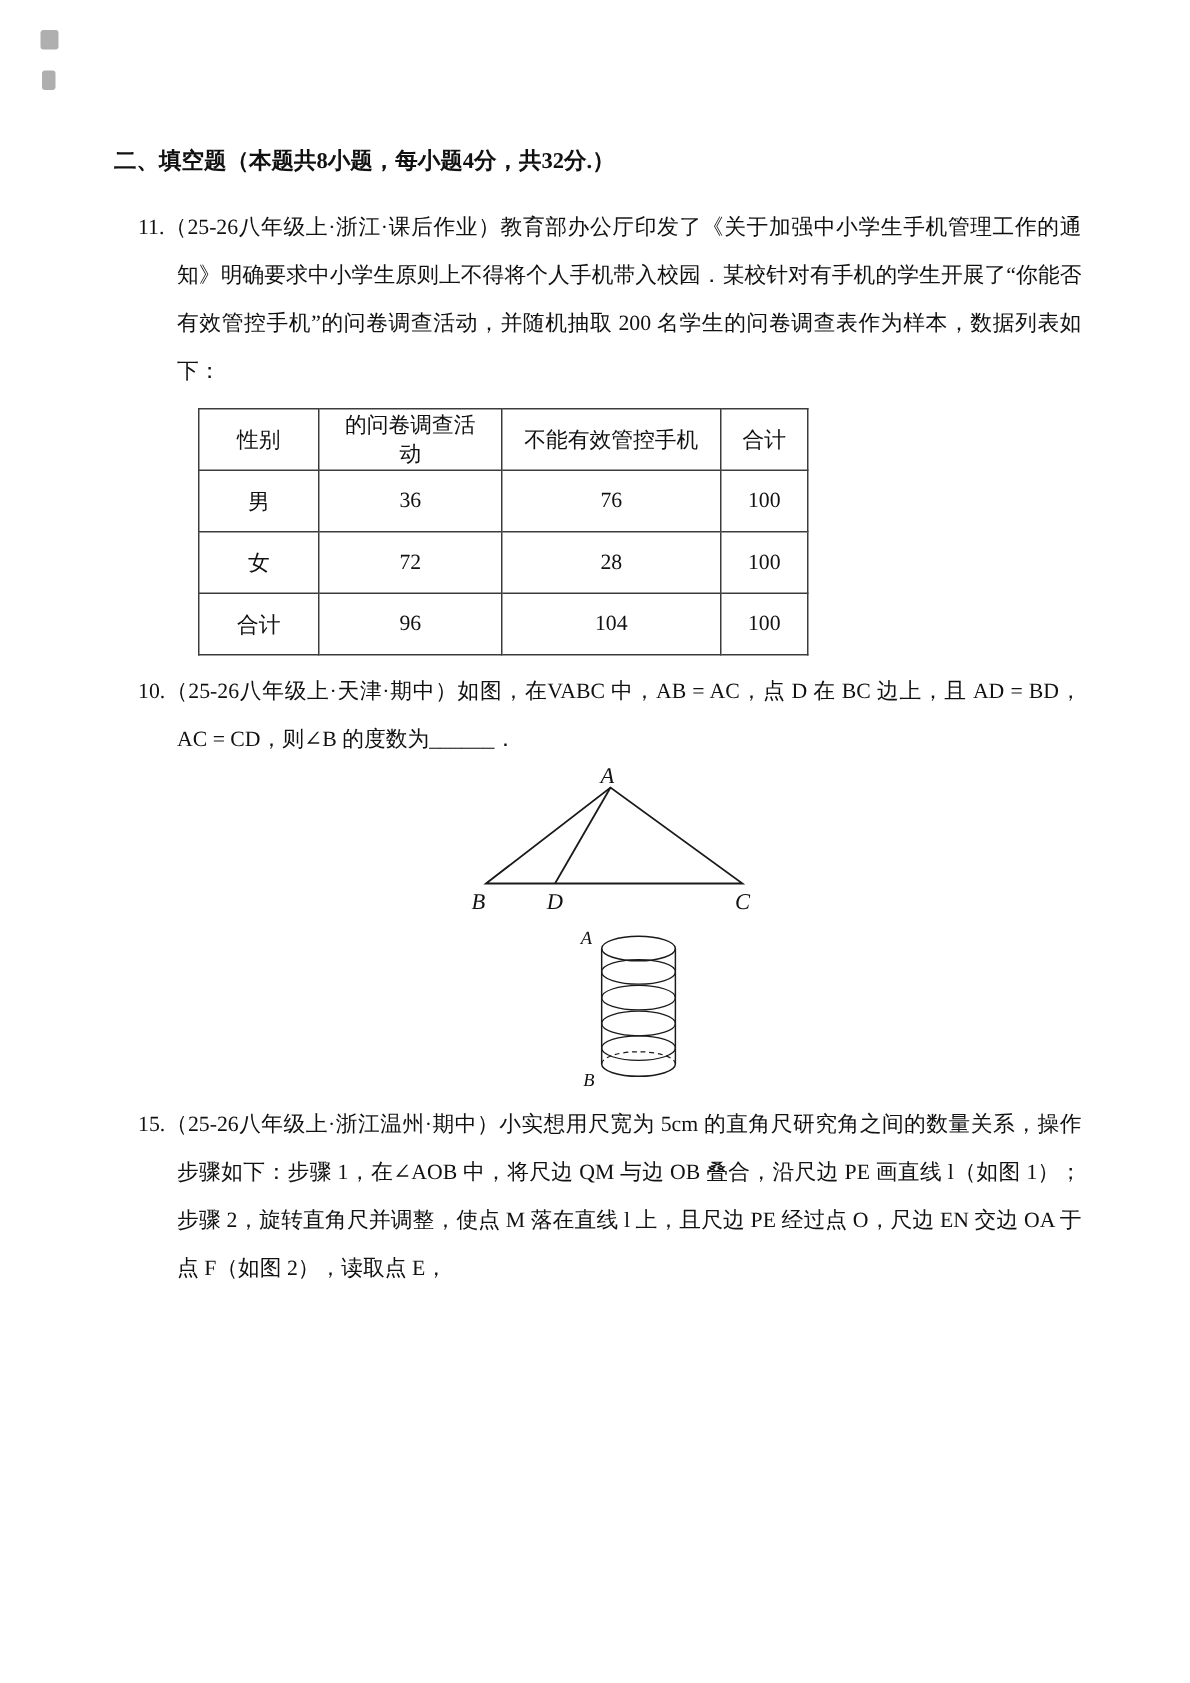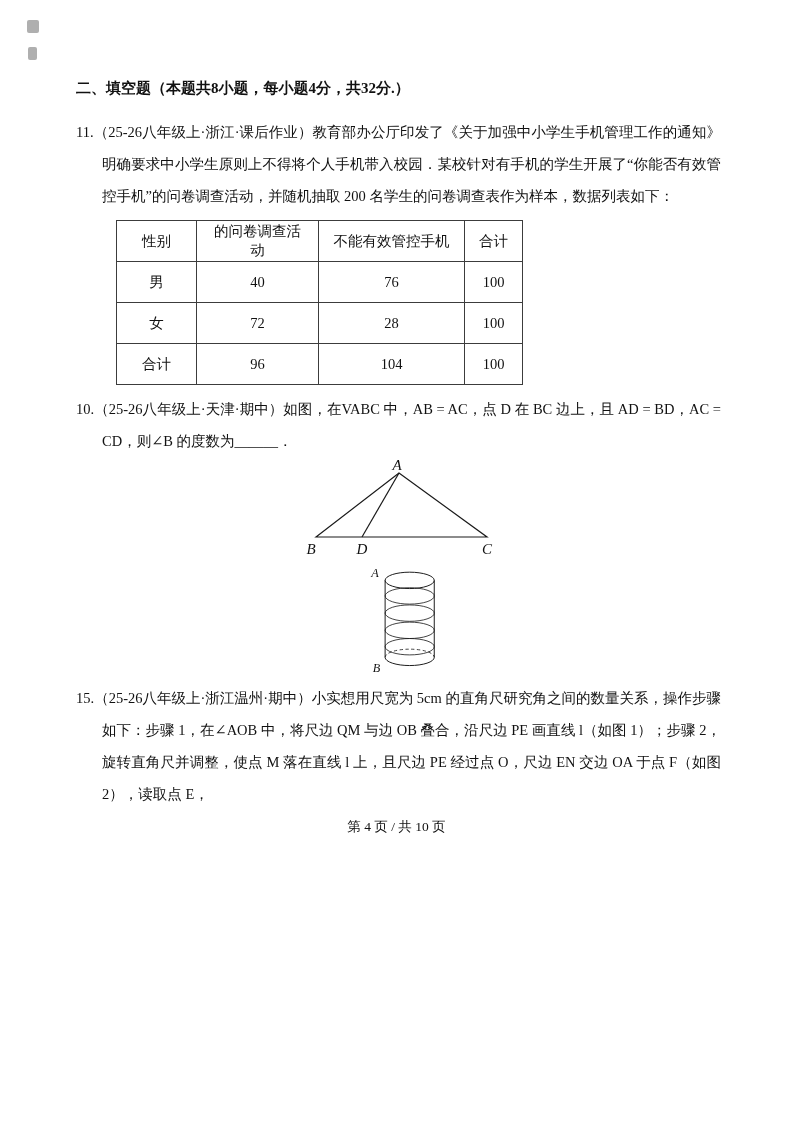--- a/index.html
+++ b/index.html
@@ -6,32 +6,32 @@
   body {
     width: 793px; height: 1122px;
     background: #ffffff;
     color: #111111;
     font-family: "Liberation Serif", "DejaVu Serif", serif;
     overflow: hidden;
   }
   .page {
     position: relative;
     width: 793px; height: 886px;
-    padding: 76px 72px 0 76px;
+    padding: 96px 72px 0 76px;
     box-sizing: border-box;
   }
   .scan-mark { position: absolute; background: #6d6d6d; opacity: .55; border-radius: 2px; }
   .scan-mark.m1 { left: 27px; top: 20px; width: 12px; height: 13px; }
   .scan-mark.m2 { left: 28px; top: 47px; width: 9px; height: 13px; }
 
   .section-header {
     font-size: 15px; font-weight: 700;
     line-height: 24px; margin: 0 0 16px 0;
   }
-  .q { margin: 0 0 8px 0; }
+  .q { margin: 0 0 8px 16px; }
   .qtext {
     font-size: 14.5px;
     line-height: 32px;
     text-align: justify;
     padding-left: 26px;
     text-indent: -26px;
     margin: 0;
   }
   .qtext.cont { text-indent: 0; }
 
@@ -95,21 +95,21 @@
         <tr>
           <th>性别</th>
           <th>的问卷调查活动</th>
           <th>不能有效管控手机</th>
           <th>合计</th>
         </tr>
       </thead>
       <tbody>
         <tr>
           <td>男</td>
-          <td>40</td>
+          <td>36</td>
           <td>76</td>
           <td>100</td>
         </tr>
         <tr>
           <td>女</td>
           <td>72</td>
           <td>28</td>
           <td>100</td>
         </tr>
         <tr>
@@ -155,14 +155,13 @@
         <text class="figlabel" x="10" y="12">A</text>
         <text class="figlabel" x="12" y="128">B</text>
       </svg>
     </div>
   </div>
 
   <div class="q">
     <p class="qtext"><span>15.</span><span>（25-26八年级上·浙江温州·期中）小实想用尺宽为 5cm 的直角尺研究角之间的数量关系，操作步骤如下：步骤 1，在∠AOB 中，将尺边 QM 与边 OB 叠合，沿尺边 PE 画直线 l（如图 1）；步骤 2，旋转直角尺并调整，使点 M 落在直线 l 上，且尺边 PE 经过点 O，尺边 EN 交边 OA 于点 F（如图 2），读取点 E，</span></p>
   </div>
 
-  <div class="footer">第 4 页 / 共 10 页</div>
 </div>
 
 </body></html>

